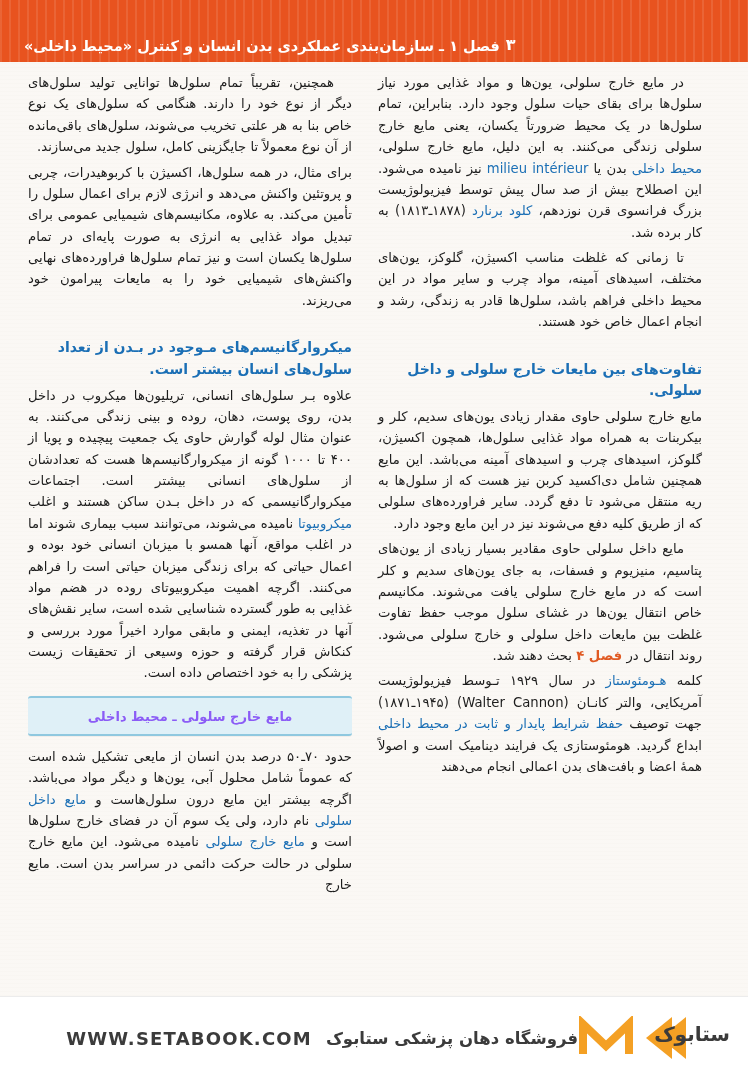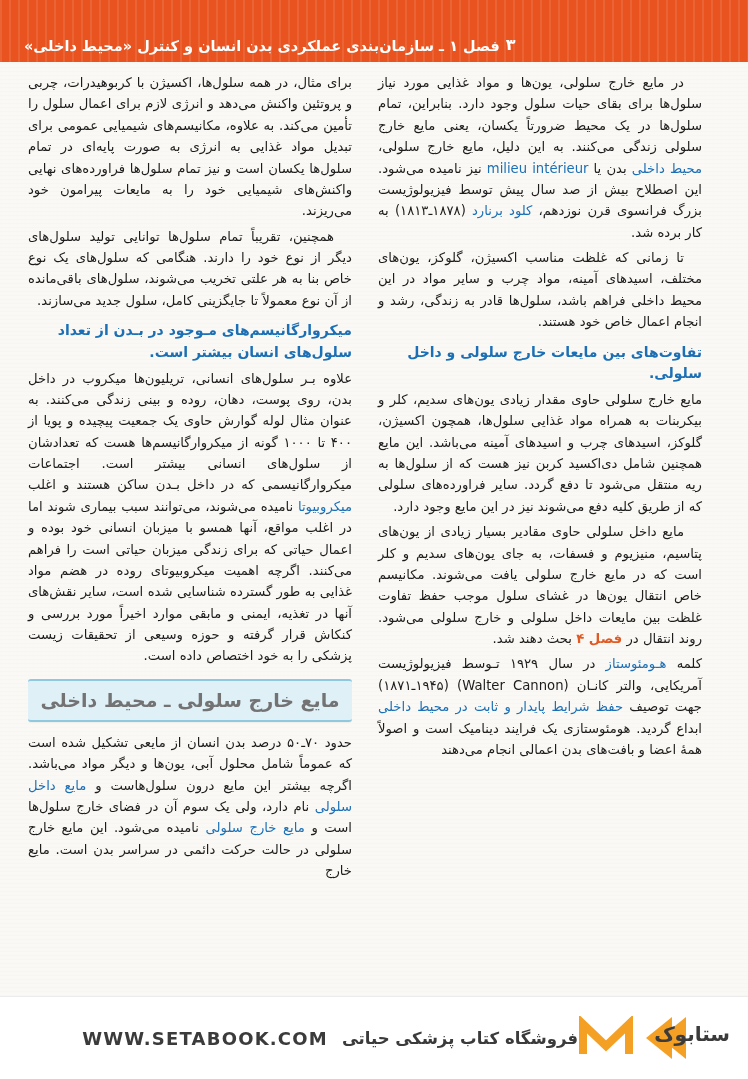--- a/index.html
+++ b/index.html
@@ -80,41 +80,41 @@
     text-align-last:right;
     direction:rtl;
     text-indent:18px;
   }
   p.para.noindent { text-indent:0; }
 
   .kw-blue { color:#1b6fb5; }
   .kw-orange { color:#e05a23; font-weight:bold; }
 
   h3.sub {
-    margin:9px 0 4px 0;
+    margin:26px 0 4px 0;
     font-size:14px; font-weight:bold;
     color:#1b6fb5;
     direction:rtl; text-align:right;
     line-height:1.55;
   }
 
   
   .banner {
     margin:12px 0 10px 0;
     background:#dff0f7;
     border-top:2px solid #8fc8df;
     border-bottom:2px solid #8fc8df;
     border-radius:3px;
     padding:8px 10px 9px 10px;
     text-align:center;
     position:relative;
     box-shadow:0 1px 0 rgba(0,0,0,0.04);
   }
   .banner span {
-    color:#737373; font-size:19px; font-weight:bold; direction:rtl;
+    color:#8b5cf6; font-size:13px; font-weight:bold; direction:rtl;
   }
 
   
   #footer {
     position:absolute; bottom:0; left:0; width:748px; height:83px;
     background:#ffffff;
     display:flex; align-items:center;
     padding:0 18px;
     border-top:1px solid #ececec;
   }
@@ -194,23 +194,23 @@
 
 
         <p class="para noindent">
           <span>کلمه </span><span class="kw-blue">هـومئوستاز</span><span> در سال ۱۹۲۹ تـوسط فیزیولوژیست آمریکایی، والتر کانـان (Walter Cannon) (۱۹۴۵ـ۱۸۷۱) جهت توصیف </span><span class="kw-blue">حفظ شرایط پایدار و ثابت در محیط داخلی</span><span> ابداع گردید. هومئوستازی یک فرایند دینامیک است و اصولاً همهٔ اعضا و بافت‌های بدن اعمالی انجام می‌دهند</span>
         </p>
 
       </div>
 
       <div class="col">
 
+        <p class="para">همچنین، تقریباً تمام سلول‌ها توانایی تولید سلول‌های دیگر از نوع خود را دارند. هنگامی که سلول‌های یک نوع خاص بنا به هر علتی تخریب می‌شوند، سلول‌های باقی‌مانده از آن نوع معمولاً تا جایگزینی کامل، سلول جدید می‌سازند.</p>
+
         <p class="para noindent">برای مثال، در همه سلول‌ها، اکسیژن با کربوهیدرات، چربی و پروتئین واکنش می‌دهد و انرژی لازم برای اعمال سلول را تأمین می‌کند. به علاوه، مکانیسم‌های شیمیایی عمومی برای تبدیل مواد غذایی به انرژی به صورت پایه‌ای در تمام سلول‌ها یکسان است و نیز تمام سلول‌ها فراورده‌های نهایی واکنش‌های شیمیایی خود را به مایعات پیرامون خود می‌ریزند.</p>
-
-        <p class="para">همچنین، تقریباً تمام سلول‌ها توانایی تولید سلول‌های دیگر از نوع خود را دارند. هنگامی که سلول‌های یک نوع خاص بنا به هر علتی تخریب می‌شوند، سلول‌های باقی‌مانده از آن نوع معمولاً تا جایگزینی کامل، سلول جدید می‌سازند.</p>
 
         <h3 class="sub">میکروارگانیسم‌های مـوجود در بـدن از تعداد سلول‌های انسان بیشتر است.</h3>
 
         <p class="para noindent">
           <span>علاوه بـر سلول‌های انسانی، تریلیون‌ها میکروب در داخل بدن، روی پوست، دهان، روده و بینی زندگی می‌کنند. به عنوان مثال لوله گوارش حاوی یک جمعیت پیچیده و پویا از ۴۰۰ تا ۱۰۰۰ گونه از میکروارگانیسم‌ها هست که تعدادشان از سلول‌های انسانی بیشتر است. اجتماعات میکروارگانیسمی که در داخل بـدن ساکن هستند و اغلب </span><span class="kw-blue">میکروبیوتا</span><span> نامیده می‌شوند، می‌توانند سبب بیماری شوند اما در اغلب مواقع، آنها همسو با میزبان انسانی خود بوده و اعمال حیاتی که برای زندگی میزبان حیاتی است را فراهم می‌کنند. اگرچه اهمیت میکروبیوتای روده در هضم مواد غذایی به طور گسترده شناسایی شده است، سایر نقش‌های آنها در تغذیه، ایمنی و مابقی موارد اخیراً مورد بررسی و کنکاش قرار گرفته و حوزه وسیعی از تحقیقات زیست پزشکی را به خود اختصاص داده است.</span>
         </p>
 
         <div class="banner">
           <span>مایع خارج سلولی ـ محیط داخلی</span>
         </div>
@@ -230,17 +230,17 @@
         <div class="arrow"></div>
         <div class="arrow2"></div>
         <div class="word">ستابوک</div>
       </div>
       <div class="logo-m">
         <svg width="54" height="44" viewBox="0 0 54 44" aria-hidden="true">
           <path d="M4 38 L4 8 L27 30 L50 8 L50 38" fill="none" stroke="#f4a024" stroke-width="8" stroke-linejoin="miter"></path>
         </svg>
       </div>
     </div>
-    <div class="footer-shop">فروشگاه کتاب پزشکی حیاتی</div>
+    <div class="footer-shop">فروشگاه دهان پزشکی ستابوک</div>
     <div class="footer-site">WWW.SETABOOK.COM</div>
   </div>
 
 </div>
 
 </body></html>

